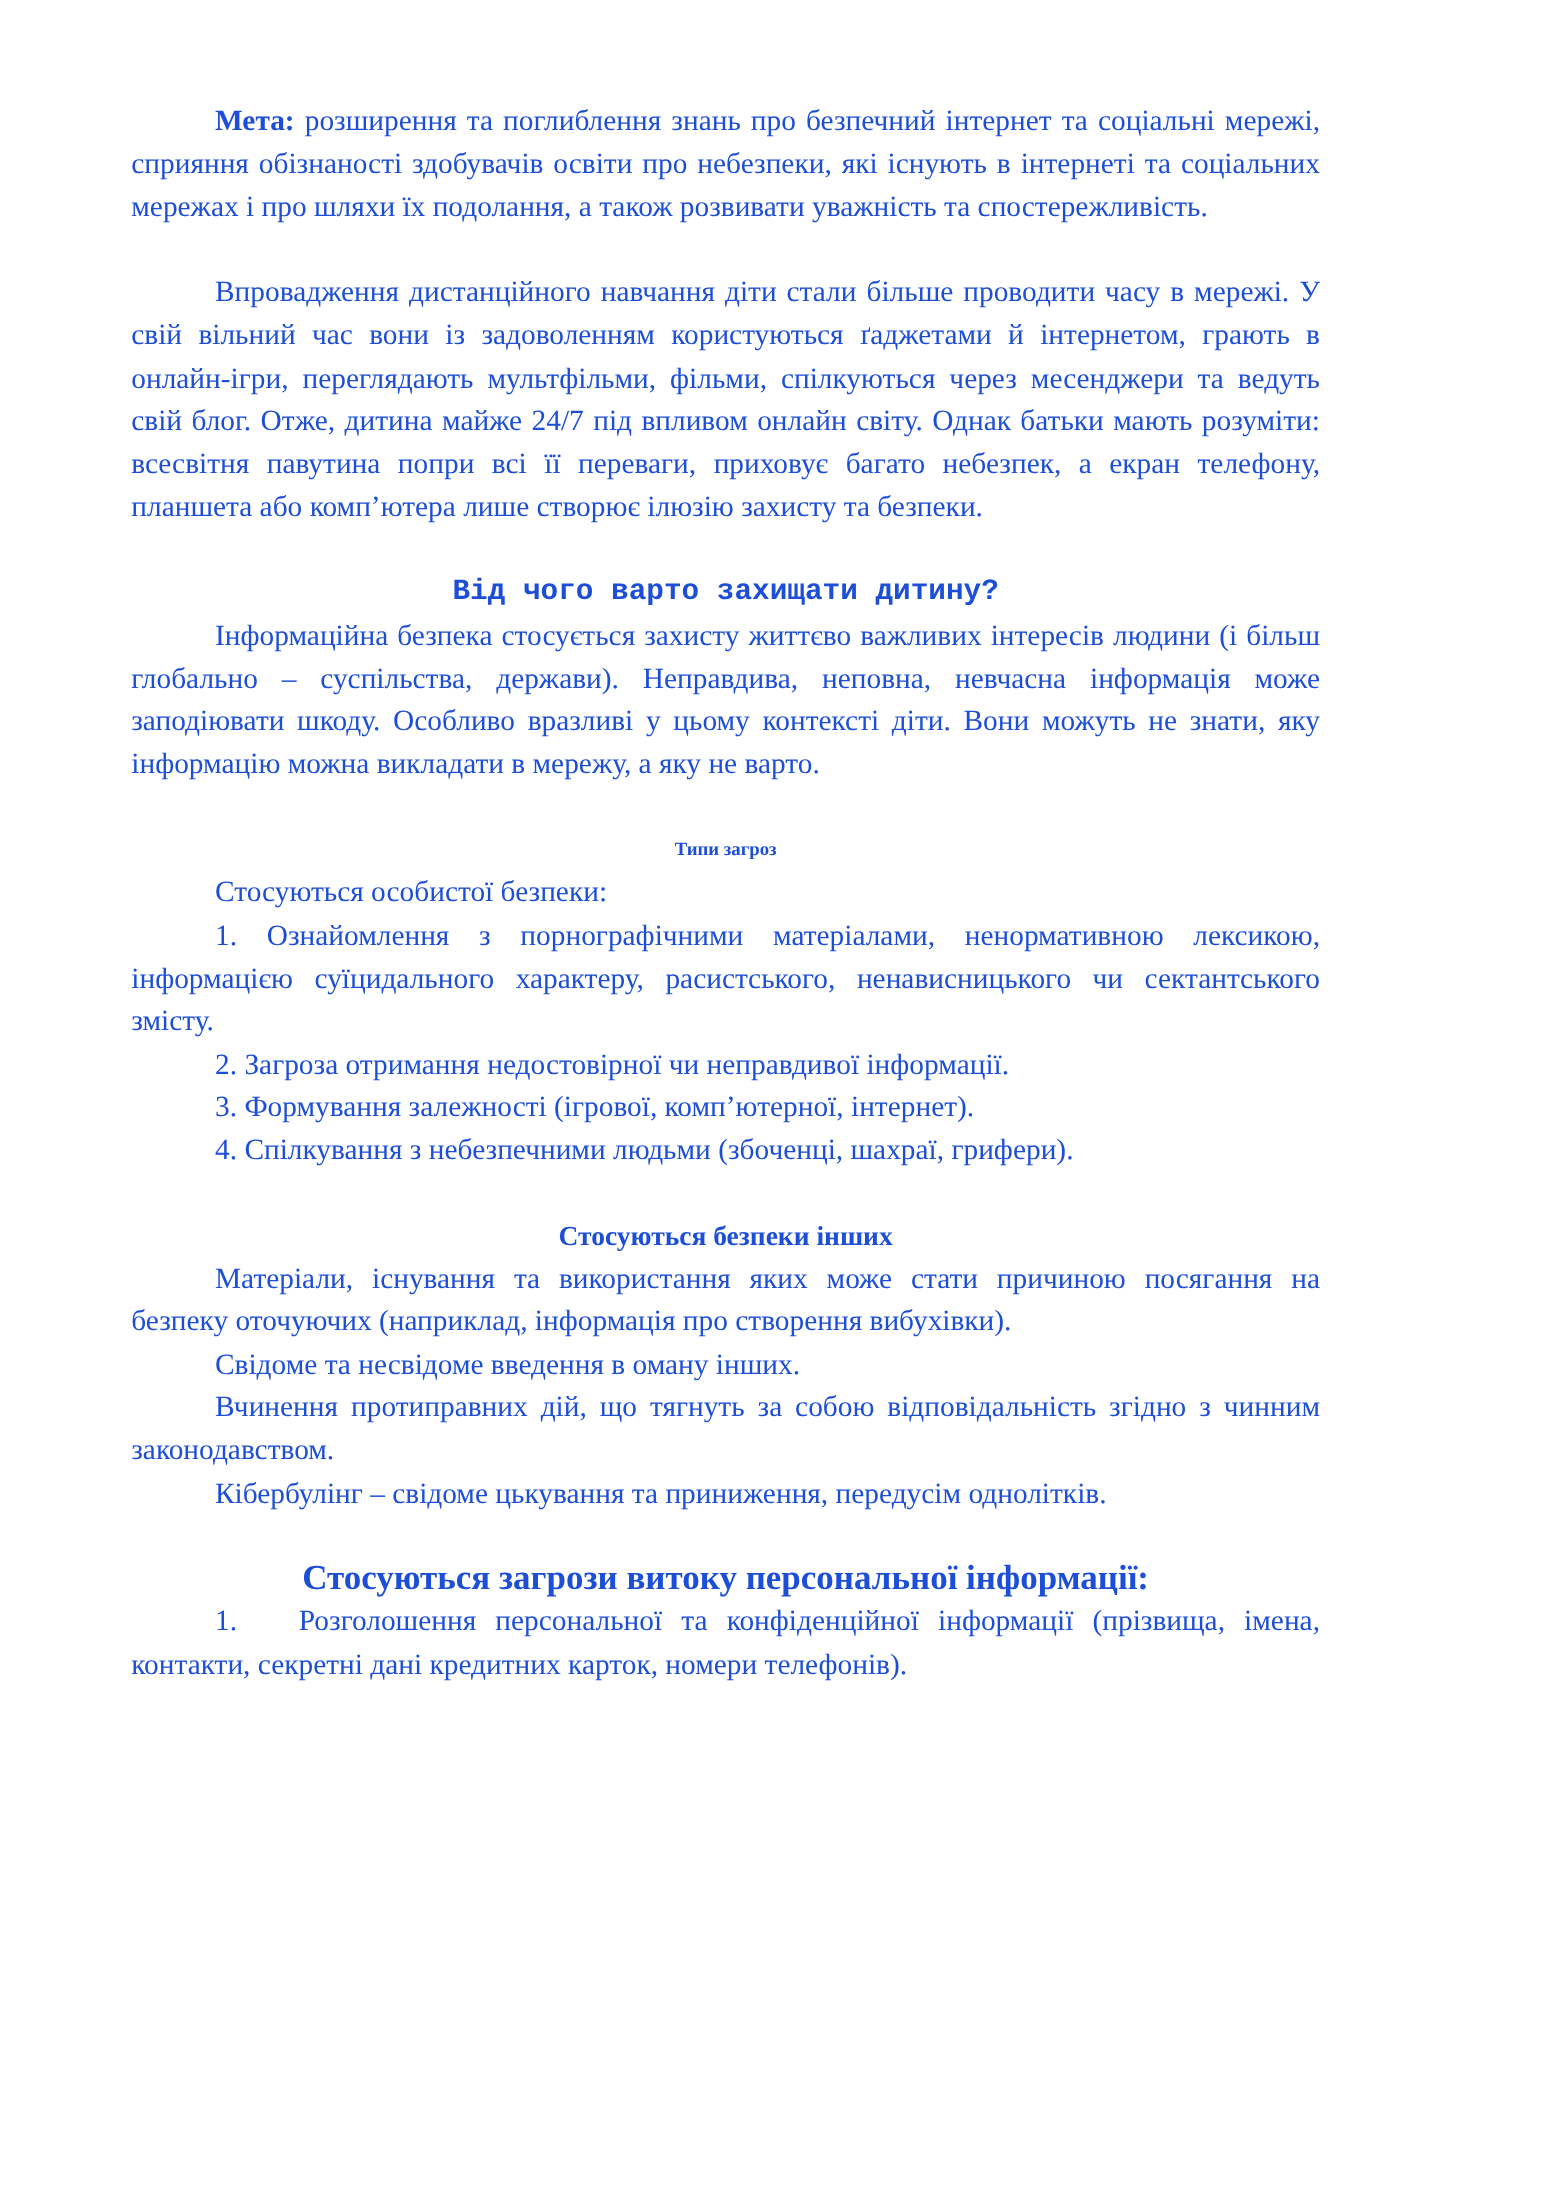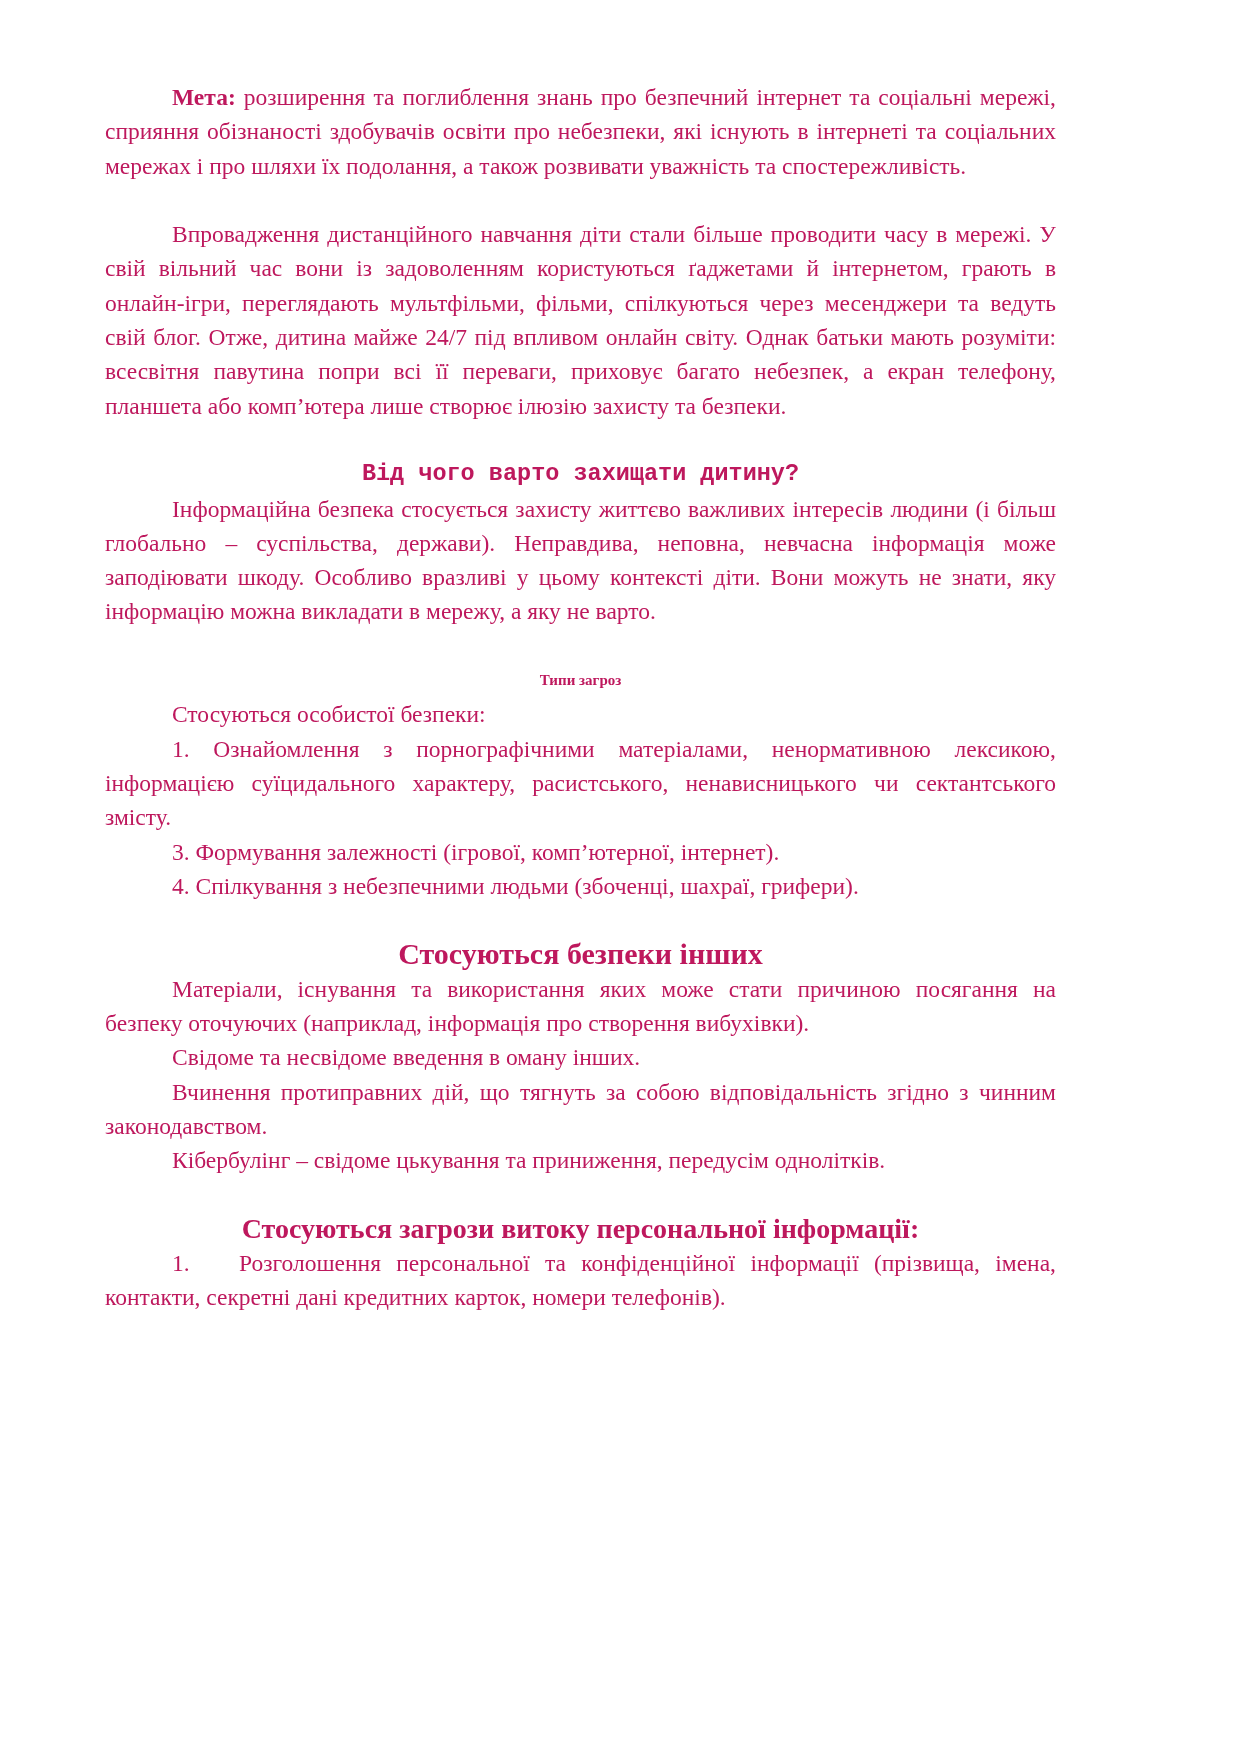--- a/index.html
+++ b/index.html
@@ -14,21 +14,21 @@
       overflow: hidden;
     }
     .page {
       position: absolute;
       left: 105px;
       top: 80px;
       width: 951px;
       font-family: "Liberation Serif", "DejaVu Serif", serif;
       font-size: 23.5px;
       line-height: 34.3px;
-      color: #be185d;
+      color: #1d4ed8;
     }
     .p {
       margin: 0;
       text-align: justify;
       text-indent: 67px;
       hyphens: none;
     }
     .gap { height: 34.3px; }
     .heading {
       margin: 0;
@@ -52,26 +52,27 @@
   <div class="gap"></div>
 
   <h2 class="heading" style="font-size:23.5px;font-family:Liberation Mono, monospace;">Від чого варто захищати дитину?</h2>
   <p class="p">Інформаційна безпека стосується захисту життєво важливих інтересів людини (і більш глобально – суспільства, держави). Неправдива, неповна, невчасна інформація може заподіювати шкоду. Особливо вразливі у цьому контексті діти. Вони можуть не знати, яку інформацію можна викладати в мережу, а яку не варто.</p>
 
   <div class="gap"></div>
 
   <h2 class="heading" style="font-size:15px;">Типи загроз</h2>
   <p class="p">Стосуються особистої безпеки:</p>
   <p class="p">1. Ознайомлення з порнографічними матеріалами, ненормативною лексикою, інформацією суїцидального характеру, расистського, ненависницького чи сектантського змісту.</p>
+  <p class="p">2. Загроза отримання недостовірної чи неправдивої інформації.</p>
   <p class="p">3. Формування залежності (ігрової, комп’ютерної, інтернет).</p>
   <p class="p">4. Спілкування з небезпечними людьми (збоченці, шахраї, грифери).</p>
 
   <div class="gap"></div>
 
-  <h2 class="heading" style="font-size:30px;">Стосуються безпеки інших</h2>
+  <h2 class="heading" style="font-size:22px;">Стосуються безпеки інших</h2>
   <p class="p">Матеріали, існування та використання яких може стати причиною посягання на безпеку оточуючих (наприклад, інформація про створення вибухівки).</p>
   <p class="p">Свідоме та несвідоме введення в оману інших.</p>
   <p class="p">Вчинення протиправних дій, що тягнуть за собою відповідальність згідно з чинним законодавством.</p>
   <p class="p">Кібербулінг – свідоме цькування та приниження, передусім однолітків.</p>
 
   <div class="gap"></div>
 
   <h2 class="heading" style="font-size:28px;">Стосуються загрози витоку персональної інформації:</h2>
   <p class="p"><span class="numtab">1.</span><span>Розголошення персональної та конфіденційної інформації (прізвища, імена, контакти, секретні дані кредитних карток, номери телефонів).</span></p>
 

